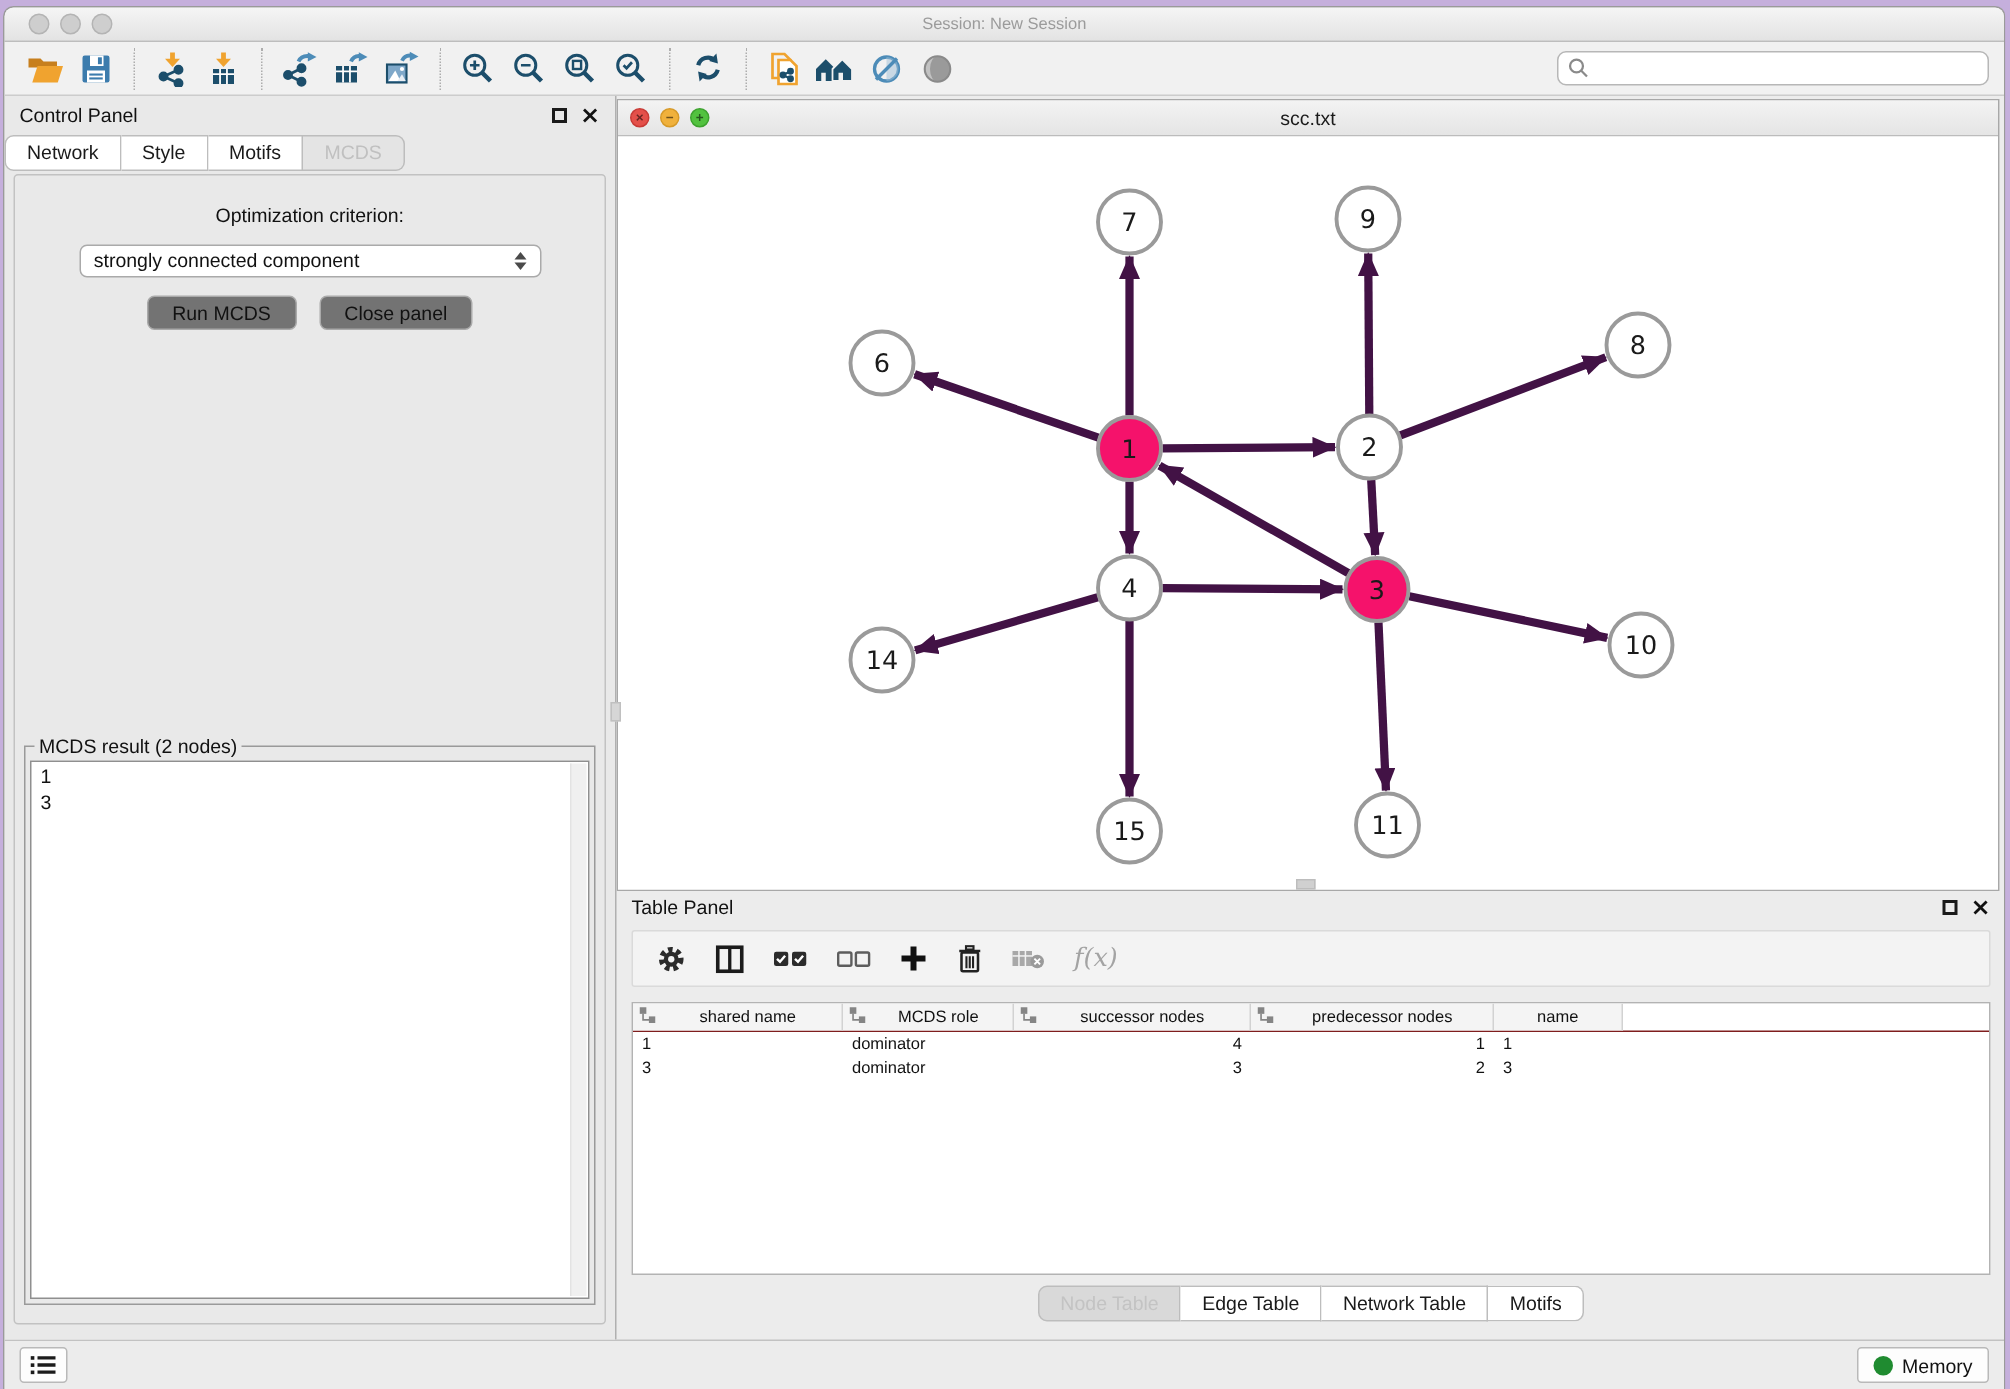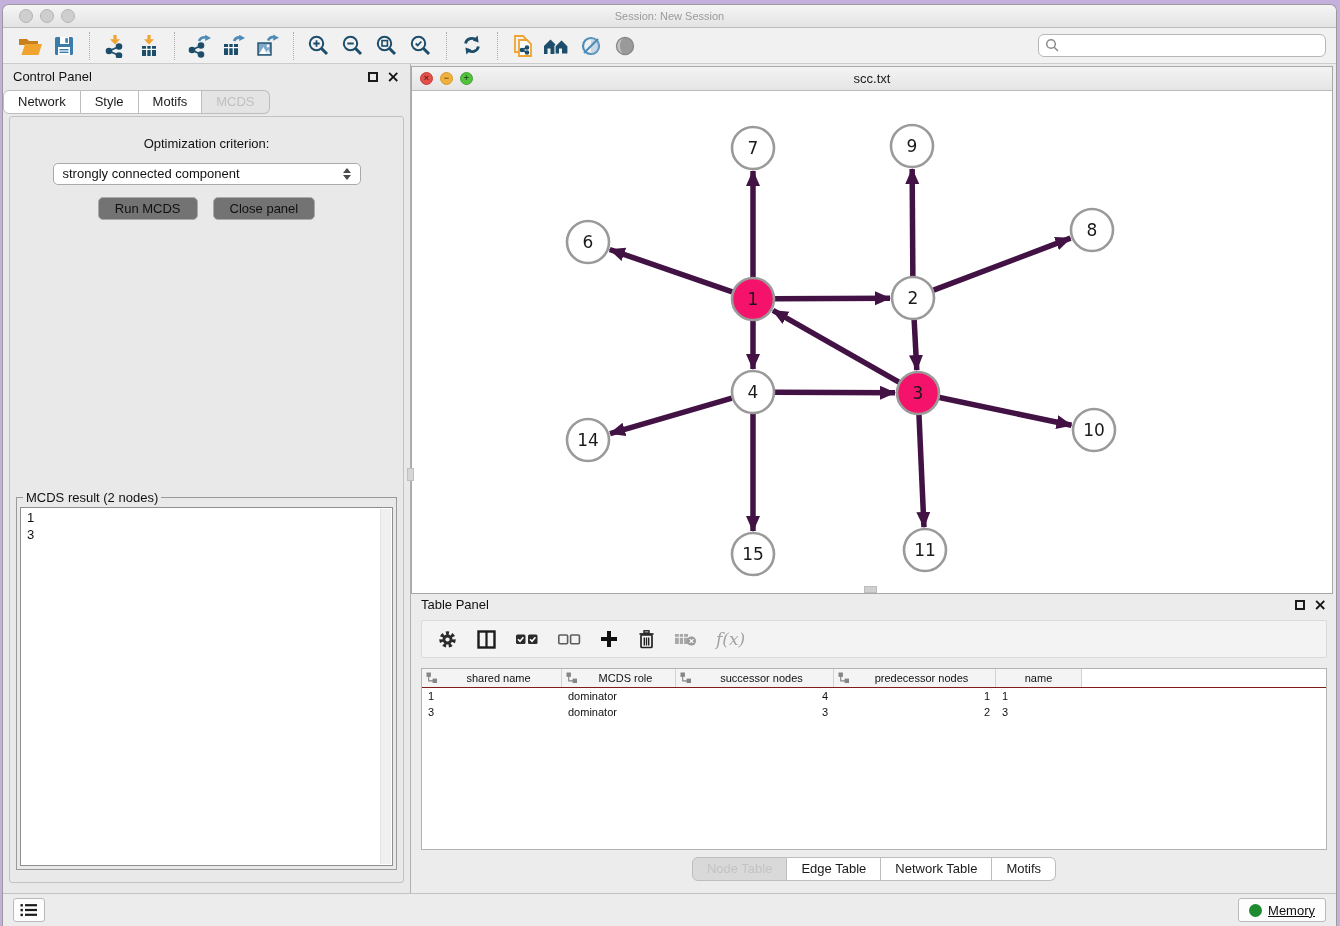--- a/index.html
+++ b/index.html
@@ -78,21 +78,21 @@
   .th .lbl { flex:1; text-align:center; white-space:nowrap; }
   .tr { display:flex; height:16px; align-items:center; flex:0 0 auto; }
   .td { padding:0 6px; white-space:nowrap; overflow:hidden; }
   .td.right { text-align:right; }
   .btabs { display:flex; justify-content:center; margin-top:7px; flex:0 0 auto;align-items:center; }
   .seg.selb { background:#d9d9d9; color:#c3c3c3; }
   
   .statusbar { height:33px; flex:0 0 auto; border-top:1px solid #c2c2c2; background:#ececec; display:flex; align-items:center; padding:0 10px; }
   .listbtn { width:32px; height:24px; background:#fdfdfd; border:1px solid #b9b9b9; border-radius:3px; display:flex; align-items:center; justify-content:center; }
   .membtn { margin-left:auto; height:24px; background:#fdfdfd; border:1px solid #b9b9b9; border-radius:3px;
-            display:flex; align-items:center; gap:6px; padding:0 10px; font-size:13px; color:#111;text-decoration:underline; }
+            display:flex; align-items:center; gap:6px; padding:0 10px; font-size:13px; color:#111; }
   .dotgreen { width:13px; height:13px; border-radius:50%; background:#1f8b30; }
 </style>
 </head>
 <body>
 
 <div class="app">
 
   <div class="titlebar">
     <div class="lights">
       <span class="light"></span>

